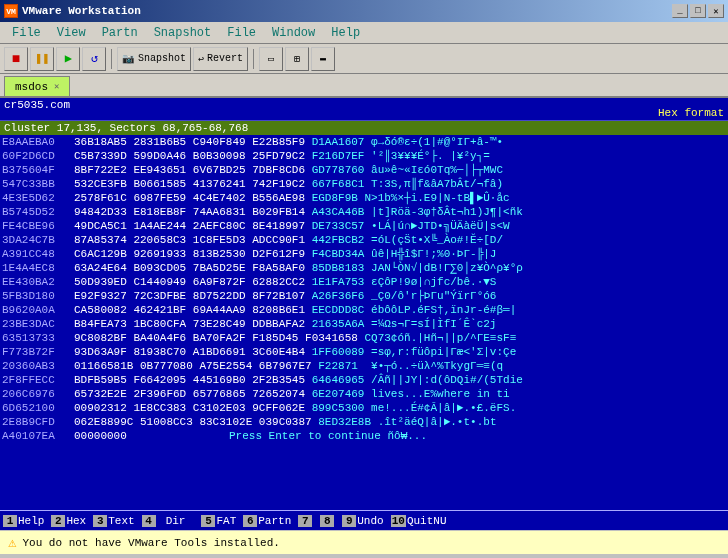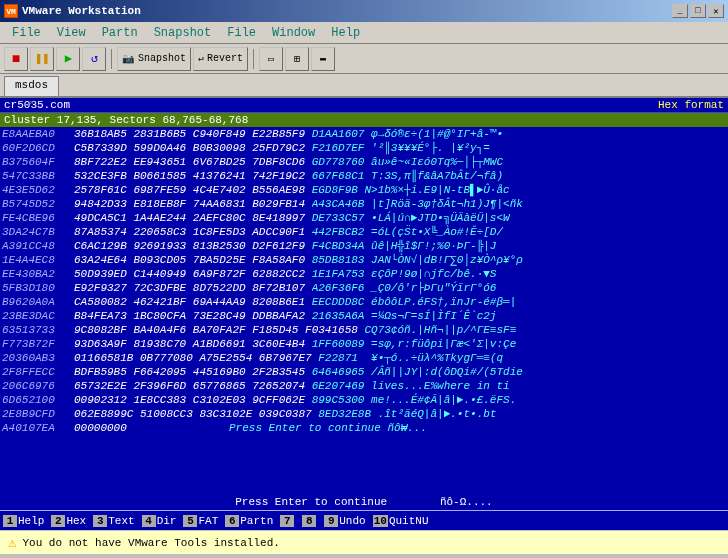--- a/index.html
+++ b/index.html
@@ -75,21 +75,21 @@
       border: 1px solid #808080;
       border-bottom: none;
       padding: 2px 10px;
       font-size: 11px;
       cursor: pointer;
       display: flex;
       align-items: center;
       gap: 6px;
       height: 20px;
     }
-    .tab.active { background: #e5e5e5; z-index: 1; flex-direction: column; }
+    .tab.active { background: #bef264; z-index: 1; }
     .tab-close { font-size: 9px; cursor: pointer; color: #666; }
 
     
     .fn-bar {
       background: #0000aa;
       color: white;
       height: 20px;
       display: flex;
       font-size: 11px;
       border-top: 1px solid #4444ff;
@@ -111,21 +111,20 @@
     .content-wrapper {
       display: flex;
       flex-direction: column;
       height: calc(558px - 22px - 22px - 30px - 24px - 24px);
       background: #0000aa;
     }
 
     .hex-rows-wrapper {
       overflow: hidden;
       flex: 1;
-      font-style: italic;
     }
   </style>
 </head>
 <body>
 
 <div class="title-bar">
   <div class="title-bar-text">
     <div class="title-bar-icon">VM</div>
     <span>VMware Workstation</span>
   </div>
@@ -184,21 +183,21 @@
   <div class="tab active">
     <span>msdos</span>
     <span class="tab-close">✕</span>
   </div>
 </div>
 
 <div class="content-wrapper" style="height: 432px;">
 
   <div style="background:#0000aa; color:#ffffff; display:flex; justify-content:space-between; padding:1px 4px; font-size:11px; font-family:'Courier New',monospace; border-bottom:1px solid #4444cc;">
     <span>cr5035.com</span>
-    <span style="color:#ffff55;">Hex format</span>
+    <span style="color:#ffff55;margin-top:8px;">Hex format</span>
   </div>
 
   <div style="background:#4d7c0f; color:#ffffff; padding:1px 4px; font-size:11px; font-family:'Courier New',monospace;">
     <span>Cluster 17,135, Sectors 68,765-68,768</span>
   </div>
 
   <div class="hex-rows-wrapper" style="background:#0000aa; overflow:hidden; font-family:'Courier New',monospace; font-size:11px; line-height:14px; padding:0 2px;">
 
   <div style="display: flex; white-space: pre; line-height: 14px; color: white;"><span style="color: rgb(170, 170, 255); min-width: 72px; display: inline-block;">E8AAEBA0 </span><span style="color: rgb(255, 255, 255); min-width: 155px; display: inline-block;">36B18AB5 2831B6B5 C940F849 E22B85F9 </span><span style="color: rgb(85, 255, 255); display: inline-block; overflow: hidden;">D1AA1607 φ→δó®ε÷(1|#@°IΓ+â-™•</span></div>
       <div style="display: flex; white-space: pre; line-height: 14px; color: white;"><span style="color: rgb(170, 170, 255); min-width: 72px; display: inline-block;">60F2D6CD </span><span style="color: rgb(255, 255, 255); min-width: 155px; display: inline-block;">C5B7339D 599D0A46 B0B30098 25FD79C2 </span><span style="color: rgb(85, 255, 255); display: inline-block; overflow: hidden;">F216D7EF '²║3¥¥¥É°├. |¥²y┐=</span></div>
@@ -217,42 +216,37 @@
       <div style="display: flex; white-space: pre; line-height: 14px; color: white;"><span style="color: rgb(170, 170, 255); min-width: 72px; display: inline-block;">63513733 </span><span style="color: rgb(255, 255, 255); min-width: 155px; display: inline-block;">9C8082BF BA40A4F6 BA70FA2F F185D45 F0341658 </span><span style="color: rgb(85, 255, 255); display: inline-block; overflow: hidden;">CQ73¢óñ.|Hñ¬||p/^ΓE≡sF≡</span></div>
       <div style="display: flex; white-space: pre; line-height: 14px; color: white;"><span style="color: rgb(170, 170, 255); min-width: 72px; display: inline-block;">F773B72F </span><span style="color: rgb(255, 255, 255); min-width: 155px; display: inline-block;">93D63A9F 81938C70 A1BD6691 3C60E4B4 </span><span style="color: rgb(85, 255, 255); display: inline-block; overflow: hidden;">1FF60089 =sφ,r:füôpi|Γæ&lt;'Σ|v:Çe</span></div>
       <div style="display: flex; white-space: pre; line-height: 14px; color: white;"><span style="color: rgb(170, 170, 255); min-width: 72px; display: inline-block;">20360AB3 </span><span style="color: rgb(255, 255, 255); min-width: 155px; display: inline-block;">01166581B 0B777080 A75E2554 6B7967E7 </span><span style="color: rgb(85, 255, 255); display: inline-block; overflow: hidden;">F22871  ¥•┬ó..÷üλ^%TkygΓ═≡(q</span></div>
       <div style="display: flex; white-space: pre; line-height: 14px; color: white;"><span style="color: rgb(170, 170, 255); min-width: 72px; display: inline-block;">2F8FFECC </span><span style="color: rgb(255, 255, 255); min-width: 155px; display: inline-block;">BDFB59B5 F6642095 445169B0 2F2B3545 </span><span style="color: rgb(85, 255, 255); display: inline-block; overflow: hidden;">64646965 /Âñ||JY|:d(ôDQi#/(5Tdie</span></div>
       <div style="display: flex; white-space: pre; line-height: 14px; color: white;"><span style="color: rgb(170, 170, 255); min-width: 72px; display: inline-block;">206C6976 </span><span style="color: rgb(255, 255, 255); min-width: 155px; display: inline-block;">65732E2E 2F396F6D 65776865 72652074 </span><span style="color: rgb(85, 255, 255); display: inline-block; overflow: hidden;">6E207469 lives...E%where in ti</span></div>
       <div style="display: flex; white-space: pre; line-height: 14px; color: white;"><span style="color: rgb(170, 170, 255); min-width: 72px; display: inline-block;">6D652100 </span><span style="color: rgb(255, 255, 255); min-width: 155px; display: inline-block;">00902312 1E8CC383 C3102E03 9CFF062E </span><span style="color: rgb(85, 255, 255); display: inline-block; overflow: hidden;">899C5300 me!...É#¢Ā|â|►.•£.ëFS.</span></div>
       <div style="display: flex; white-space: pre; line-height: 14px; color: white;"><span style="color: rgb(170, 170, 255); min-width: 72px; display: inline-block;">2E8B9CFD </span><span style="color: rgb(255, 255, 255); min-width: 155px; display: inline-block;">062E8899C 51008CC3 83C3102E 039C0387 </span><span style="color: rgb(85, 255, 255); display: inline-block; overflow: hidden;">8ED32E8B .ît²äéQ|â|►.•t•.bt</span></div>
       <div style="display: flex; white-space: pre; line-height: 14px; color: white;"><span style="color: rgb(170, 170, 255); min-width: 72px; display: inline-block;">A40107EA </span><span style="color: rgb(255, 255, 255); min-width: 155px; display: inline-block;">00000000 </span><span style="color: rgb(85, 255, 255); display: inline-block; overflow: hidden;">Press Enter to continue ñô₩...</span></div>
     </div>
 
-  <div style="background:#0000aa; color:white; text-align:center; font-family:'Courier New',monospace; font-size:11px; padding:2px;">
-    <span>Press Enter to continue</span>
-    &nbsp;&nbsp;&nbsp;&nbsp;&nbsp;&nbsp;
-    <span>ñô-Ω....</span>
-  </div>
 
   <div class="fn-bar" style="height:20px; display:flex; background:#0000aa; color:white; font-family:'Courier New',monospace; font-size:11px; border-top:1px solid #aaaaff; flex-wrap:nowrap;">
   <div style="display: flex; align-items: center; cursor: pointer; white-space: nowrap; padding: 0px 3px;">
         <span style="background:#aaaaaa; color:black; font-weight:bold; min-width:14px; text-align:center; padding:0 1px;">1</span>
         <span style="color:#ffffff; padding:0 1px;">Help</span>
       </div>
       <div style="display: flex; align-items: center; cursor: pointer; white-space: nowrap; padding: 0px 3px;">
         <span style="background:#aaaaaa; color:black; font-weight:bold; min-width:14px; text-align:center; padding:0 1px;">2</span>
         <span style="color:#ffffff; padding:0 1px;">Hex</span>
       </div>
       <div style="display: flex; align-items: center; cursor: pointer; white-space: nowrap; padding: 0px 3px;">
         <span style="background:#aaaaaa; color:black; font-weight:bold; min-width:14px; text-align:center; padding:0 1px;">3</span>
         <span style="color:#ffffff; padding:0 1px;font-family:Liberation Mono, monospace;">Text</span>
       </div>
       <div style="display: flex; align-items: center; cursor: pointer; white-space: nowrap; padding: 0px 3px;">
         <span style="background:#aaaaaa; color:black; font-weight:bold; min-width:14px; text-align:center; padding:0 1px;">4</span>
-        <span style="color:#ffffff; padding:0 1px;">Dir</span>
+        <span style="color:#ffffff; padding:0 10px;">Dir</span>
       </div>
       <div style="display: flex; align-items: center; cursor: pointer; white-space: nowrap; padding: 0px 3px;">
         <span style="background:#aaaaaa; color:black; font-weight:bold; min-width:14px; text-align:center; padding:0 1px;">5</span>
         <span style="color:#ffffff; padding:0 1px;">FAT</span>
       </div>
       <div style="display: flex; align-items: center; cursor: pointer; white-space: nowrap; padding: 0px 3px;">
         <span style="background:#aaaaaa; color:black; font-weight:bold; min-width:14px; text-align:center; padding:0 1px;">6</span>
         <span style="color:#ffffff; padding:0 1px;">Partn</span>
       </div>
       <div style="display: flex; align-items: center; cursor: pointer; white-space: nowrap; padding: 0px 3px;">

